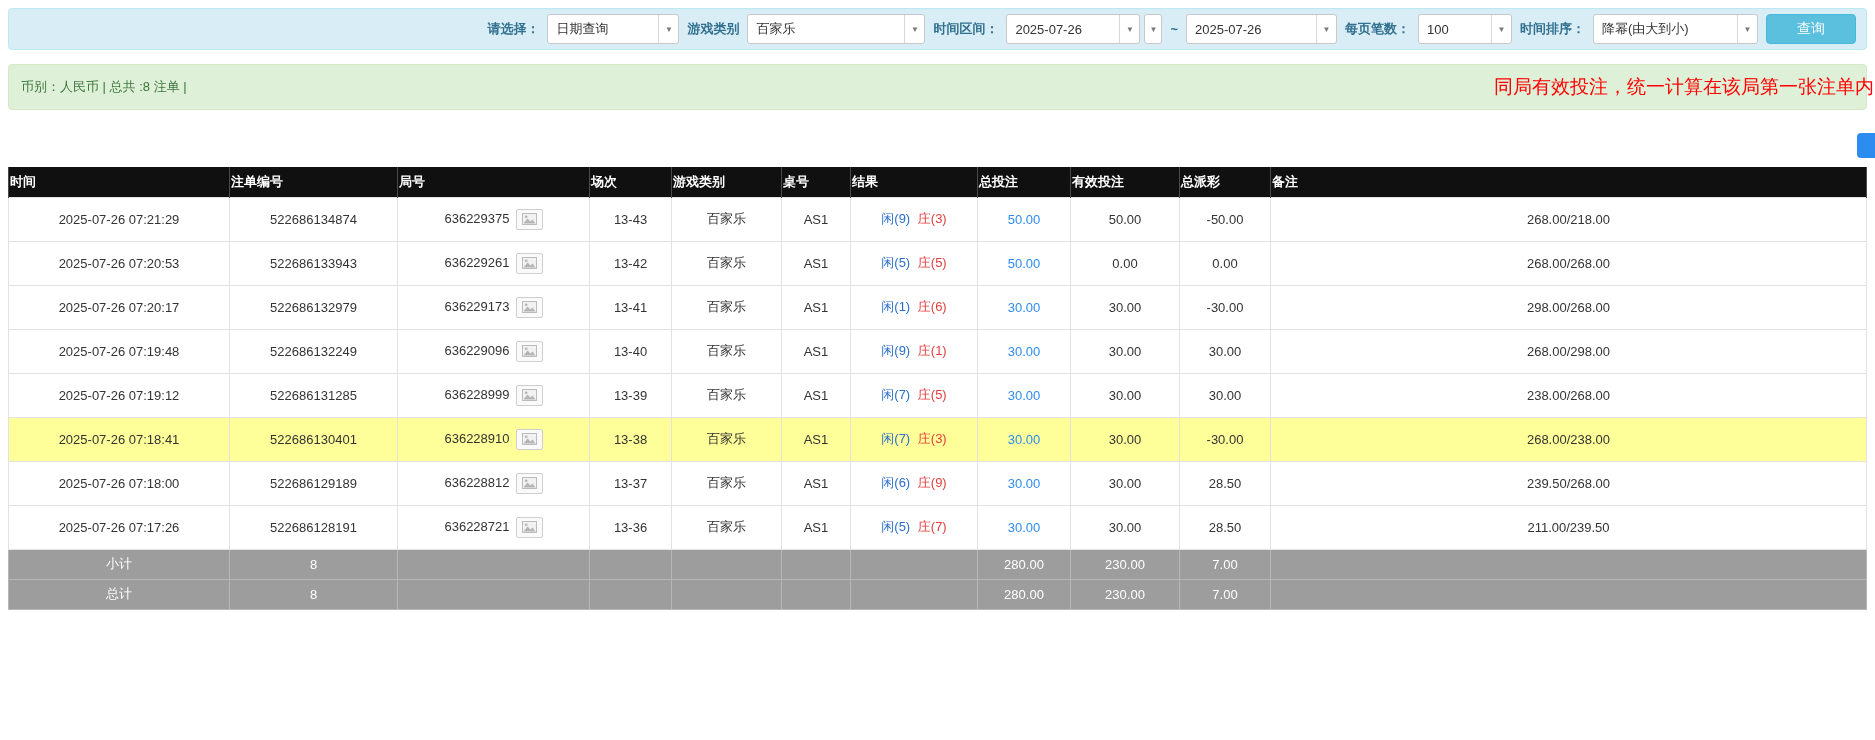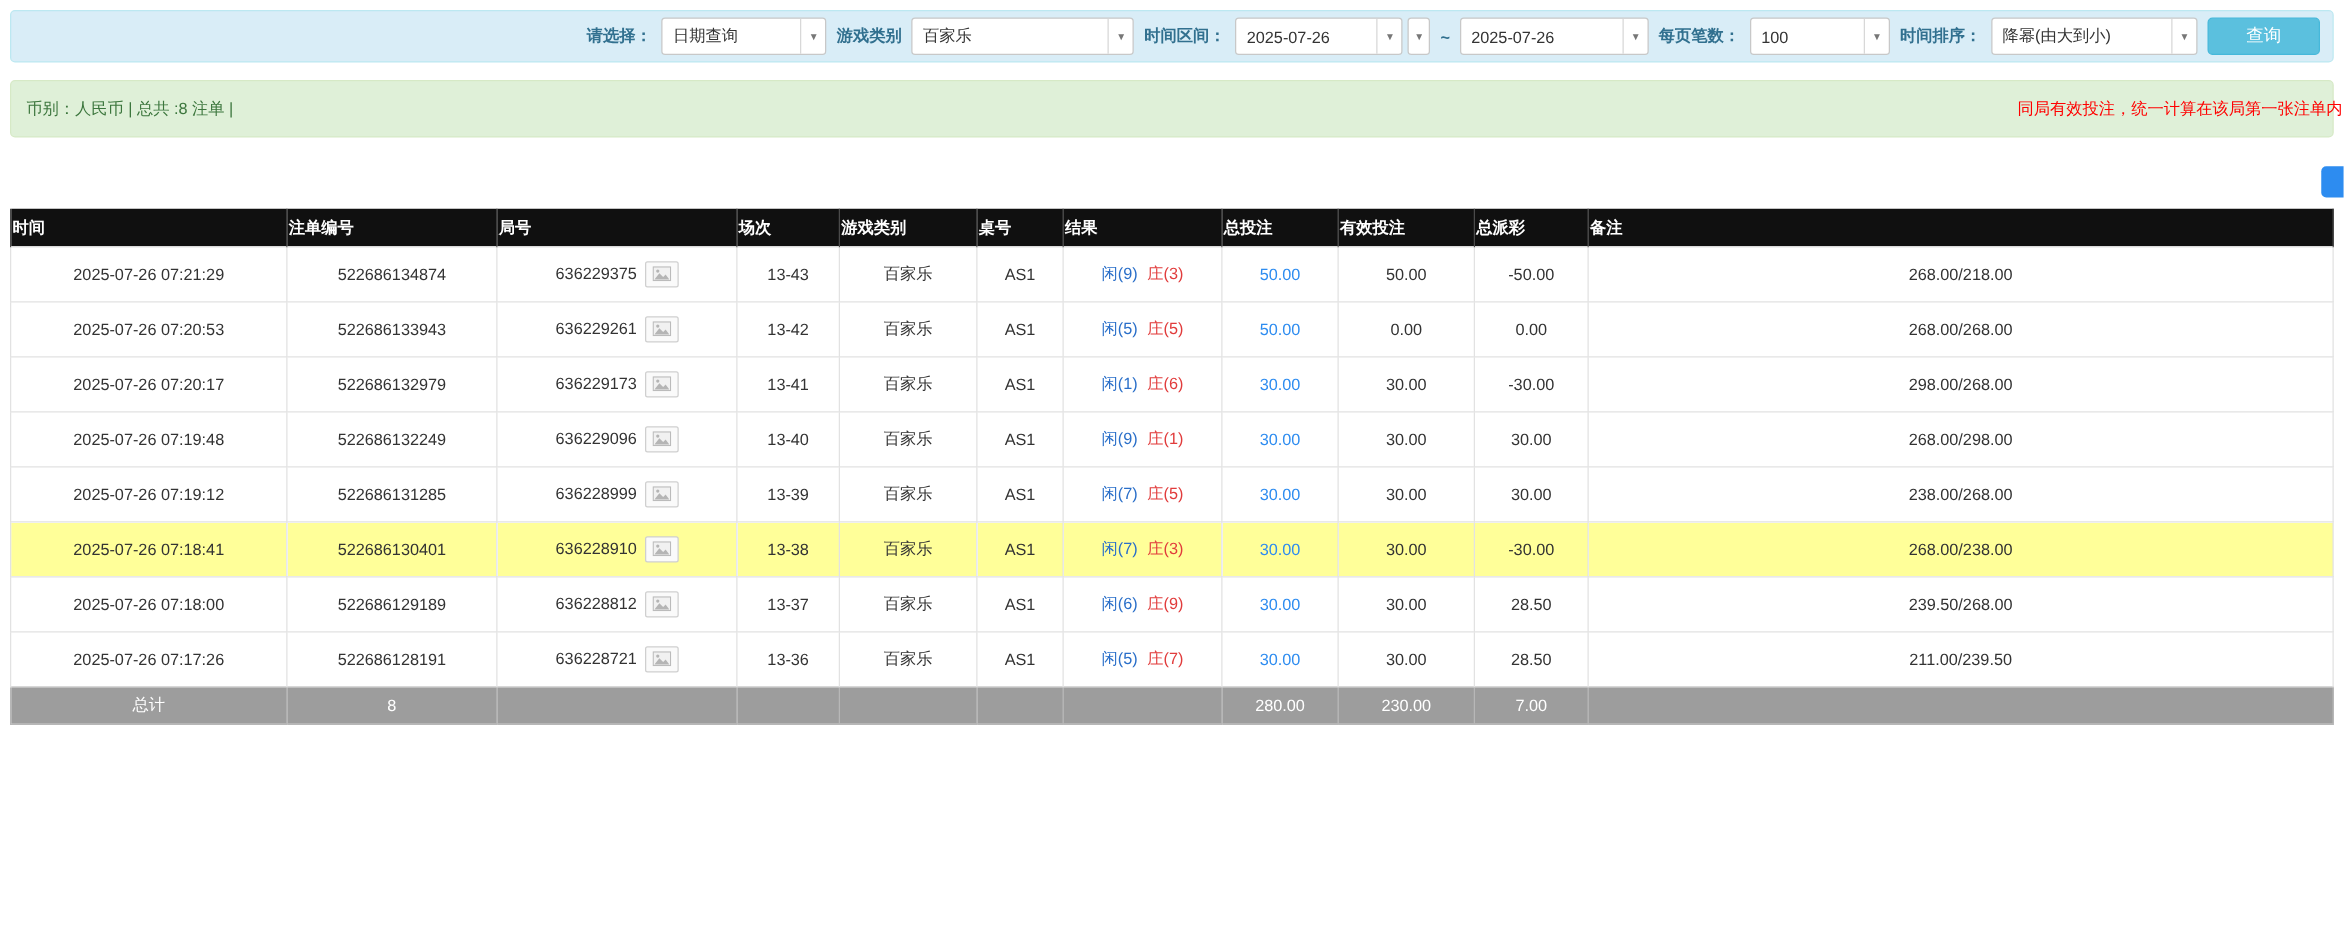--- a/index.html
+++ b/index.html
@@ -93,21 +93,21 @@
     align-items:center;
     padding:0 12px;
   }
   .summary-left { color:#3c763d; font-size:13px; white-space:nowrap; }
   .summary-notice {
     position:absolute;
     right:-8px;
     top:50%;
     transform:translateY(-50%);
     color:#f00;
-    font-size:13px;
+    font-size:19px;
     white-space:nowrap;
   }
 
   
   .cutoff-btn {
     position:absolute;
     top:133px;
     right:0;
     width:18px;
     height:25px;
@@ -199,21 +199,21 @@
 
   <span class="flabel">~</span>
 
   <div class="combo" style="width:151px">
     <span class="combo-text">2025-07-26</span>
     <span class="combo-caret">▼</span>
   </div>
 
   <span class="flabel">每页笔数：</span>
 
-  <div class="combo" style="width:112px">
+  <div class="combo" style="width:94px">
     <span class="combo-text">100</span>
     <span class="combo-caret">▼</span>
   </div>
 
   <span class="flabel">时间排序：</span>
 
   <div class="combo" style="width:165px">
     <span class="combo-text">降幂(由大到小)</span>
     <span class="combo-caret">▼</span>
   </div>
@@ -406,26 +406,39 @@
         <td>AS1</td>
         <td><span class="player">闲(5)</span> <span class="banker">庄(7)</span></td>
         <td><span class="amount-link">30.00</span></td>
         <td>30.00</td>
         <td>28.50</td>
         <td>211.00/239.50</td>
       </tr>
     </tbody>
   <tfoot>
       <tr>
-        <td>总计</td>
+        <td>小计</td>
         <td>8</td>
         <td></td>
         <td></td>
         <td></td>
         <td></td>
         <td></td>
         <td>280.00</td>
         <td>230.00</td>
         <td>7.00</td>
         <td></td>
       </tr>
+      <tr>
+        <td>总计</td>
+        <td>8</td>
+        <td></td>
+        <td></td>
+        <td></td>
+        <td></td>
+        <td></td>
+        <td>280.00</td>
+        <td>230.00</td>
+        <td>7.00</td>
+        <td></td>
+      </tr>
     </tfoot>
 </table>
 
 </body></html>

